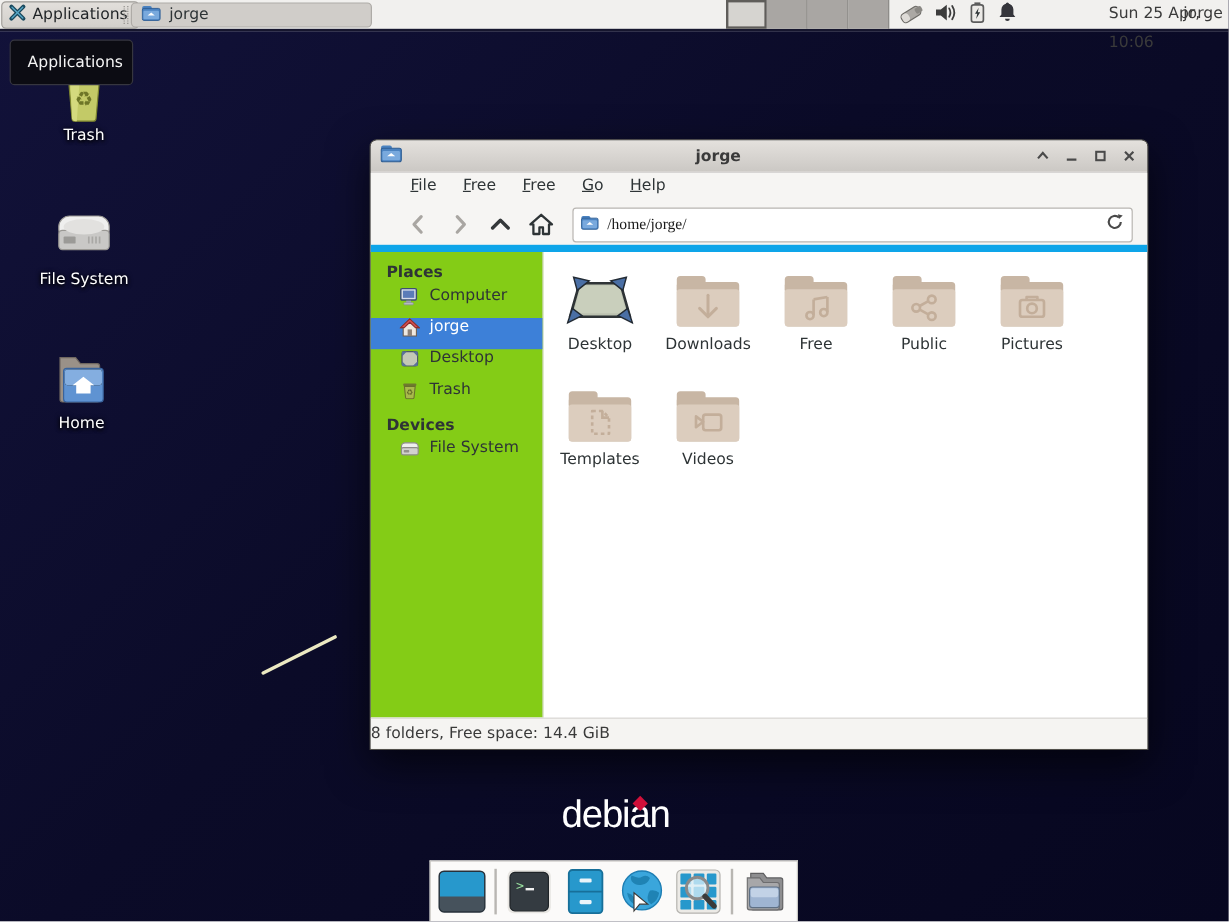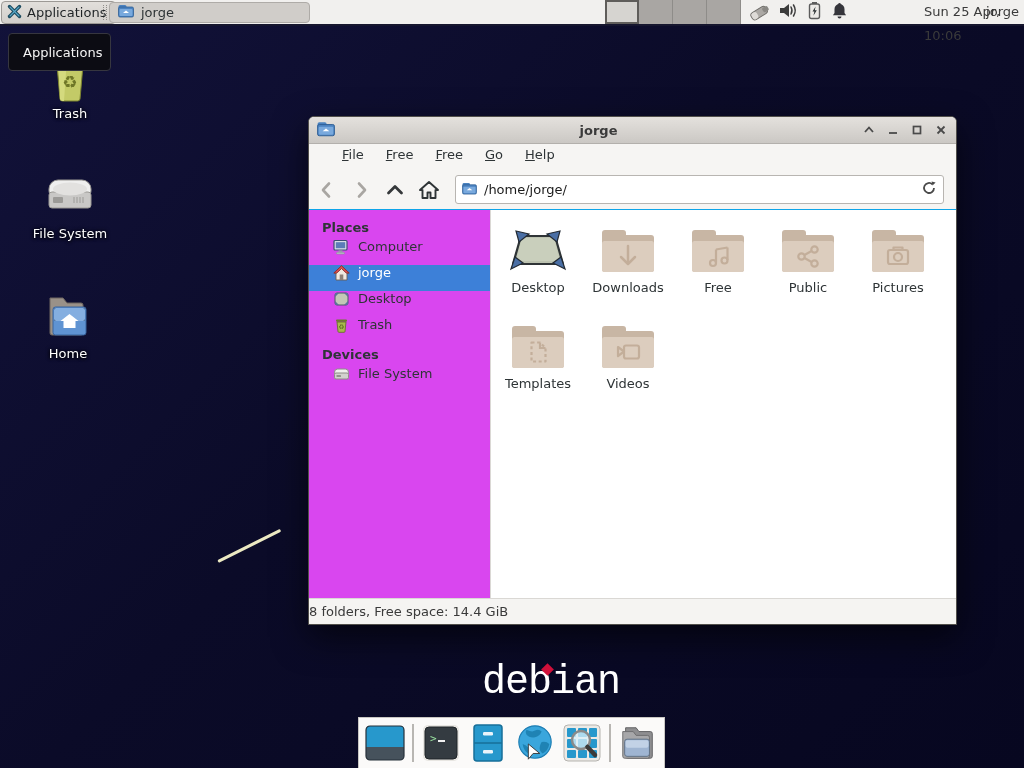--- a/index.html
+++ b/index.html
@@ -40,43 +40,43 @@
             border:1px solid #514f4b; border-radius:6px 6px 0 0;
             box-shadow:0 12px 34px rgba(0,0,0,.6); display:flex; flex-direction:column; background:#fff; }
   .titlebar { height:27px; background:linear-gradient(#e4e1dd,#cbc8c4); border-bottom:1px solid #b3b0ac;
               border-radius:5px 5px 0 0; display:flex; align-items:center; padding:0 8px; flex:0 0 auto; }
   .titlebar .title { flex:1; text-align:center; font-weight:bold; color:#3a3a3a; }
   .winbtns { display:flex; gap:10px; align-items:center; }
   .winbtn { width:14px; height:14px; display:flex; align-items:center; justify-content:center; }
   .menubar { height:26px; background:#f6f5f3; display:flex; align-items:flex-start; padding-left:24px; gap:4px; flex:0 0 auto; }
   .menu-item { display:inline-block; padding:3px 9px; color:#2e3436; }
   .menu-item::first-letter { text-decoration:underline; }
-  .toolbar { height:40px; background:#f6f5f3; border-bottom:1px solid #0ea5e9; display:flex; align-items:center;
-             padding:0 12px 0 4px; gap:6px; flex:0 0 auto; }
+  .toolbar { height:40px; background:#f6f5f3; border-bottom:6px solid #0ea5e9; display:flex; align-items:center;
+             padding:0 12px 0 26px; gap:6px; flex:0 0 auto;font-family:Liberation Serif, serif; }
   .tbtn { width:28px; height:28px; display:flex; align-items:center; justify-content:center; border-radius:3px; }
   .pathbar { flex:1; height:29px; margin-left:6px; background:#fff; border:1px solid #b8b5b1; border-radius:3px;
              display:flex; align-items:center; padding:0 6px; gap:7px; color:#1a1a1a; }
   .pathbar .ptext { flex:1; }
   .wbody { flex:1; display:flex; min-height:0; }
-  .sidebar { width:182px; background:#d946ef; border-right:1px solid #dad8d4; padding-top:6px; }
+  .sidebar { width:144px; background:#84cc16; border-right:1px solid #dad8d4; padding-top:6px; }
   .shead { padding:4px 0 4px 13px; font-weight:bold; color:#2e3436; }
   .srow { height:26px; display:flex; gap:8px; padding-left:24px; color:#2e3436; }
   .srow.selected { background:#3d80d8; color:#fff; }
   .iconview { flex:1; background:#fff; padding:17px 0 0 2px; display:flex; flex-wrap:wrap; align-content:flex-start; }
   .fcell { width:90px; height:96px; display:flex; flex-direction:column; align-items:center; }
   .fcell svg { flex:0 0 auto; }
   .fcell .fname { margin-top:5px; color:#2e3436; }
   .statusbar { height:26px; background:#f5f4f2; border-top:1px solid #dad8d4; display:flex; align-items:center;
                padding-left:0; color:#3a3a3a; flex:0 0 auto; }
 
   
   .scribble { position:absolute; left:218px; top:560px; width:70px; height:3px; background:#ece9c2;
               border-radius:2px; transform:rotate(-26.6deg); transform-origin:left center; }
-  .debian { position:absolute; left:482px; top:660px; font-family:Liberation Mono, monospace;
-            font-size:40px; color:#fff; letter-spacing:-1px; }
+  .debian { position:absolute; left:468px; top:660px; font-family:Liberation Sans, sans-serif;
+            font-size:32px; color:#fff; letter-spacing:-1px; }
   .debian .dot { position:absolute; left:61px; top:5px; width:9px; height:9px; background:#d0103a;
                  transform:rotate(45deg); }
 
   
   .dock { position:absolute; left:358px; top:717px; width:307px; height:51px; background:#fbfaf9;
           border:1px solid #c9c7c3; border-bottom:none; display:flex; align-items:center; justify-content:center;
           gap:7px; padding:0 4px; }
   .dock .sep { width:2px; height:38px; background:#b8b6b2; }
   .dockbtn { width:40px; height:42px; display:flex; align-items:center; justify-content:center; }
 </style>

